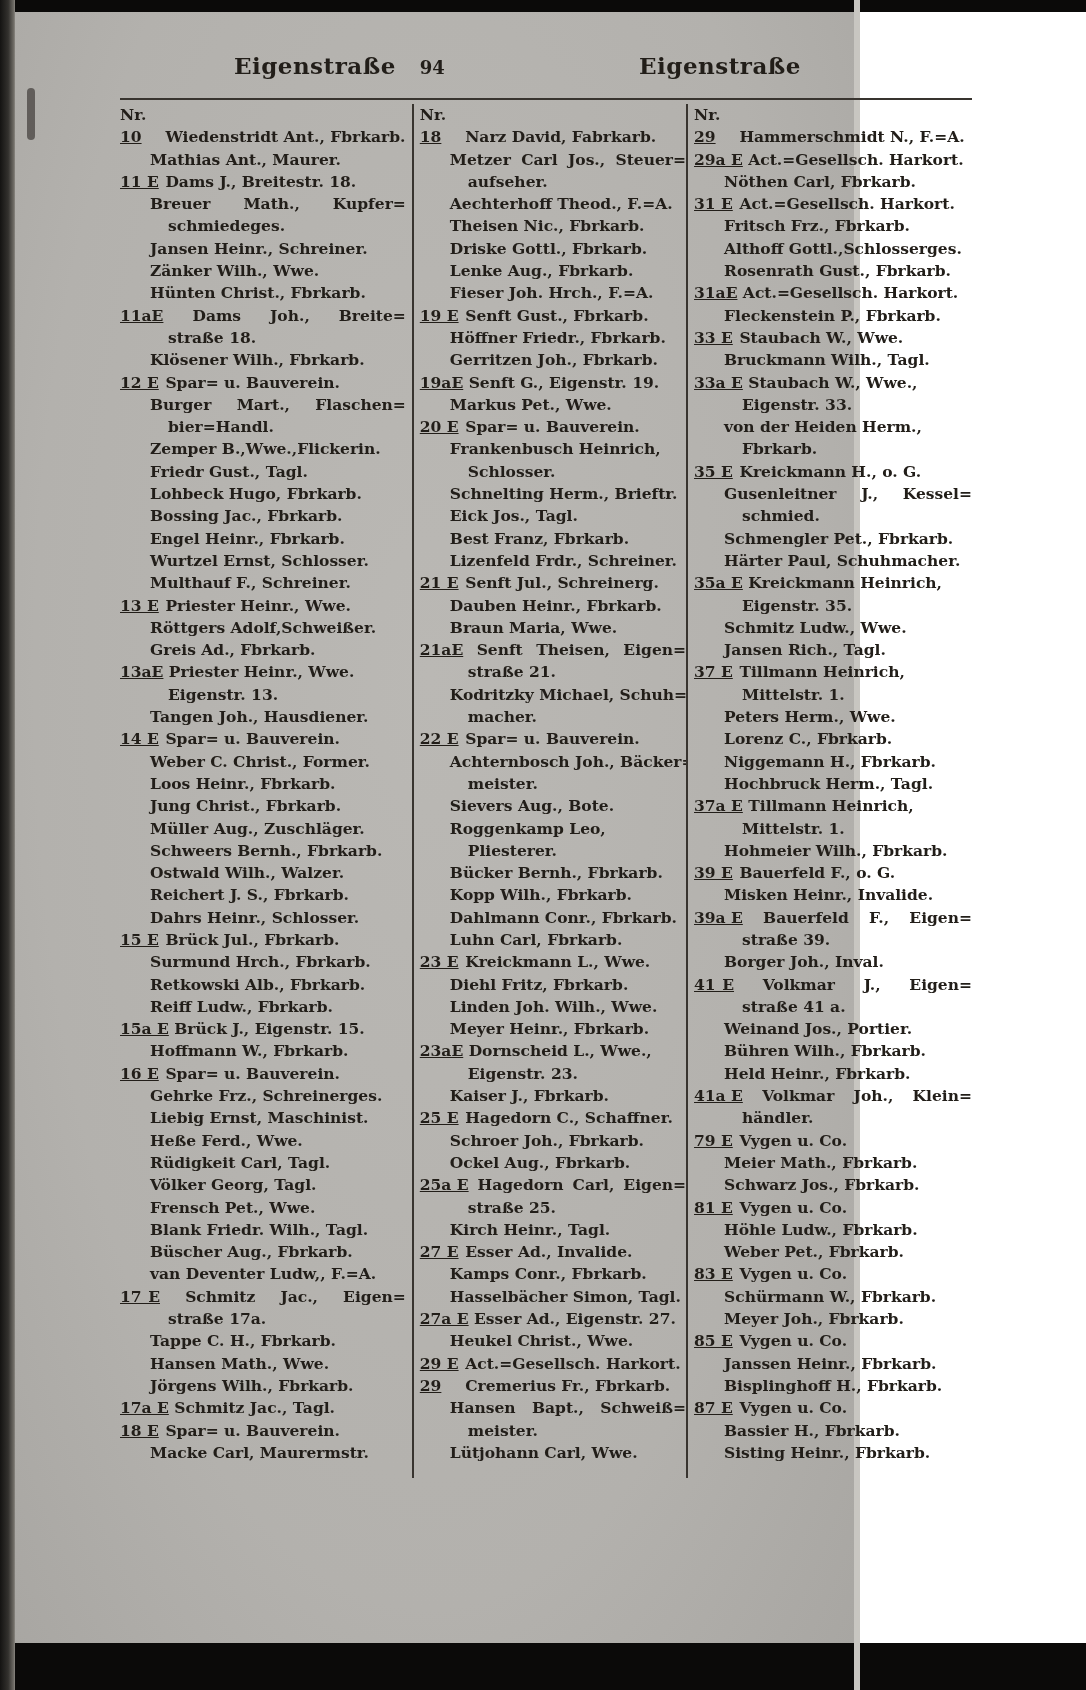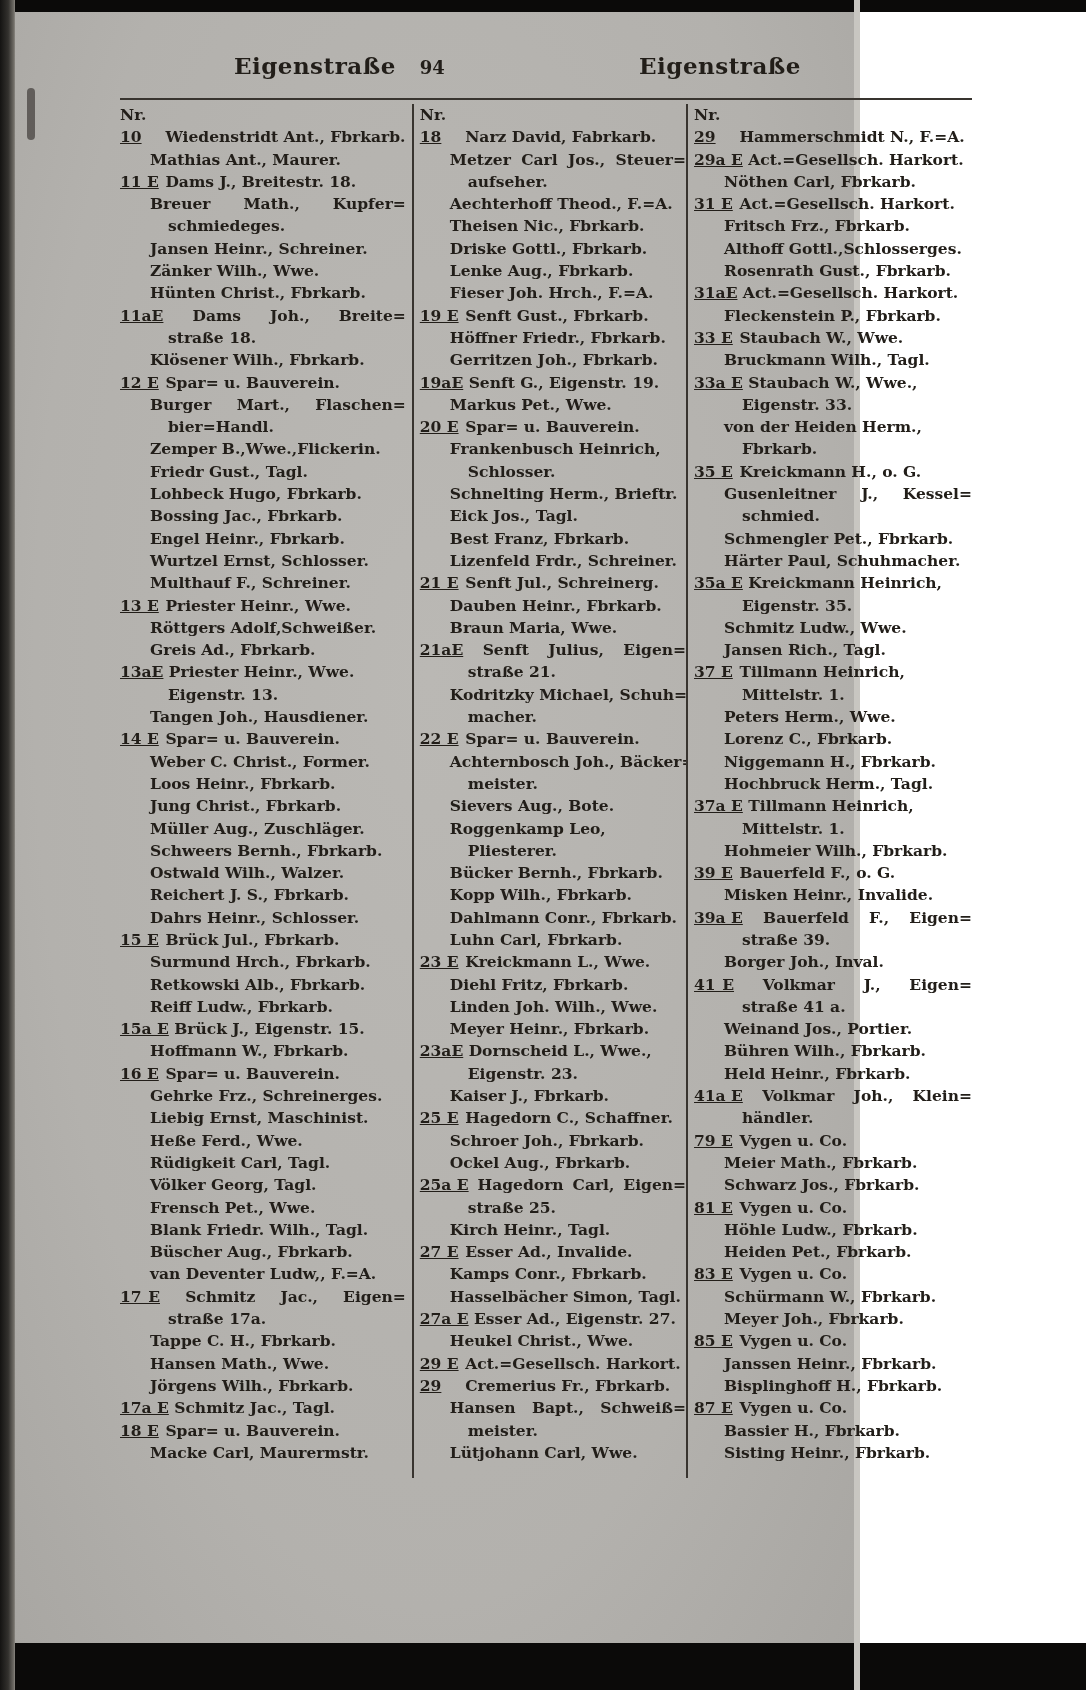--- a/index.html
+++ b/index.html
@@ -181,21 +181,21 @@
           <div class="line l0"><span class="num">20 E</span> <span class="txt">Spar= u. Bauverein.</span></div>
           <div class="line l1"> <span class="txt">Frankenbusch Heinrich,</span></div>
           <div class="line l2"> <span class="txt">Schlosser.</span></div>
           <div class="line l1"> <span class="txt">Schnelting Herm., Brieftr.</span></div>
           <div class="line l1"> <span class="txt">Eick Jos., Tagl.</span></div>
           <div class="line l1"> <span class="txt">Best Franz, Fbrkarb.</span></div>
           <div class="line l1"> <span class="txt">Lizenfeld Frdr., Schreiner.</span></div>
           <div class="line l0"><span class="num">21 E</span> <span class="txt">Senft Jul., Schreinerg.</span></div>
           <div class="line l1"> <span class="txt">Dauben Heinr., Fbrkarb.</span></div>
           <div class="line l1"> <span class="txt">Braun Maria, Wwe.</span></div>
-          <div class="line l0 stretch"><span class="num">21aE</span> <span class="txt">Senft Julius, Eigen=</span></div>
+          <div class="line l0 stretch"><span class="num">21aE</span> <span class="txt">Senft Theisen, Eigen=</span></div>
           <div class="line l2"> <span class="txt">straße 21.</span></div>
           <div class="line l1 stretch"> <span class="txt">Kodritzky Michael, Schuh=</span></div>
           <div class="line l2"> <span class="txt">macher.</span></div>
           <div class="line l0"><span class="num">22 E</span> <span class="txt">Spar= u. Bauverein.</span></div>
           <div class="line l1 stretch"> <span class="txt">Achternbosch Joh., Bäcker=</span></div>
           <div class="line l2"> <span class="txt">meister.</span></div>
           <div class="line l1"> <span class="txt">Sievers Aug., Bote.</span></div>
           <div class="line l1"> <span class="txt">Roggenkamp Leo,</span></div>
           <div class="line l2"> <span class="txt">Pliesterer.</span></div>
           <div class="line l1"> <span class="txt">Bücker Bernh., Fbrkarb.</span></div>
@@ -272,21 +272,21 @@
           <div class="line l1"> <span class="txt">Weinand Jos., Portier.</span></div>
           <div class="line l1"> <span class="txt">Bühren Wilh., Fbrkarb.</span></div>
           <div class="line l1"> <span class="txt">Held Heinr., Fbrkarb.</span></div>
           <div class="line l0 stretch"><span class="num">41a E</span> <span class="txt">Volkmar Joh., Klein=</span></div>
           <div class="line l2"> <span class="txt">händler.</span></div>
           <div class="line l0"><span class="num">79 E</span> <span class="txt">Vygen u. Co.</span></div>
           <div class="line l1"> <span class="txt">Meier Math., Fbrkarb.</span></div>
           <div class="line l1"> <span class="txt">Schwarz Jos., Fbrkarb.</span></div>
           <div class="line l0"><span class="num">81 E</span> <span class="txt">Vygen u. Co.</span></div>
           <div class="line l1"> <span class="txt">Höhle Ludw., Fbrkarb.</span></div>
-          <div class="line l1"> <span class="txt">Heiden Pet., Fbrkarb.</span></div>
+          <div class="line l1"> <span class="txt">Weber Pet., Fbrkarb.</span></div>
           <div class="line l0"><span class="num">83 E</span> <span class="txt">Vygen u. Co.</span></div>
           <div class="line l1"> <span class="txt">Schürmann W., Fbrkarb.</span></div>
           <div class="line l1"> <span class="txt">Meyer Joh., Fbrkarb.</span></div>
           <div class="line l0"><span class="num">85 E</span> <span class="txt">Vygen u. Co.</span></div>
           <div class="line l1"> <span class="txt">Janssen Heinr., Fbrkarb.</span></div>
           <div class="line l1"> <span class="txt">Bisplinghoff H., Fbrkarb.</span></div>
           <div class="line l0"><span class="num">87 E</span> <span class="txt">Vygen u. Co.</span></div>
           <div class="line l1"> <span class="txt">Bassier H., Fbrkarb.</span></div>
           <div class="line l1"> <span class="txt">Sisting Heinr., Fbrkarb.</span></div>
         </div>

